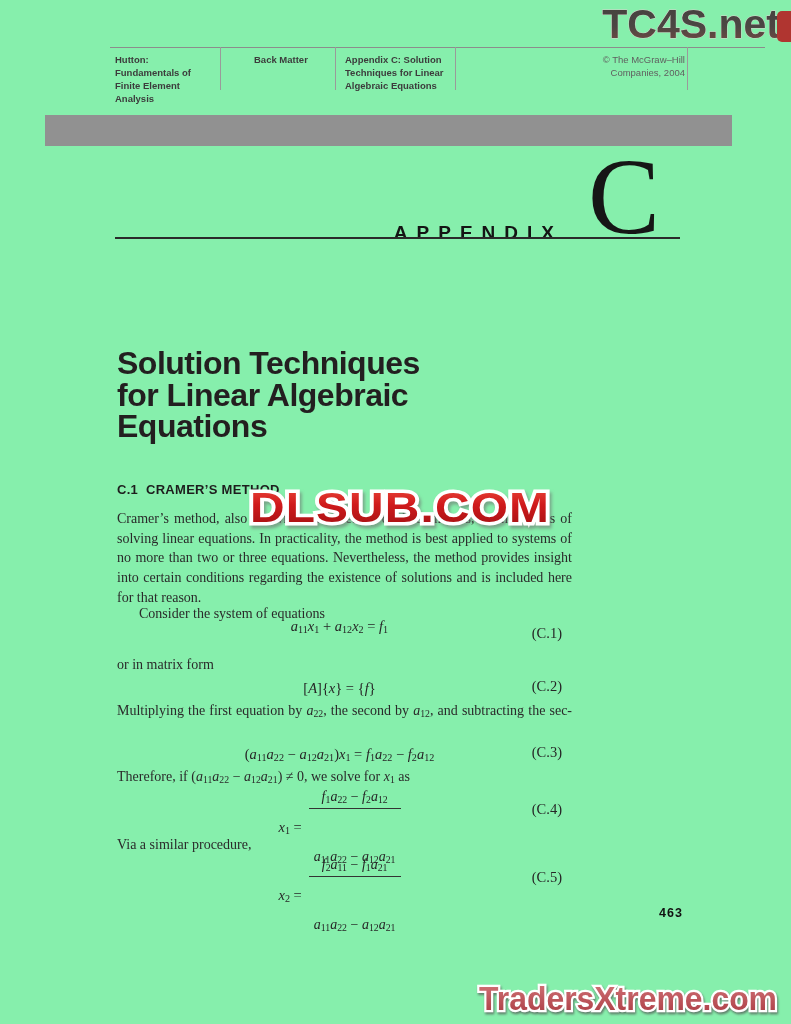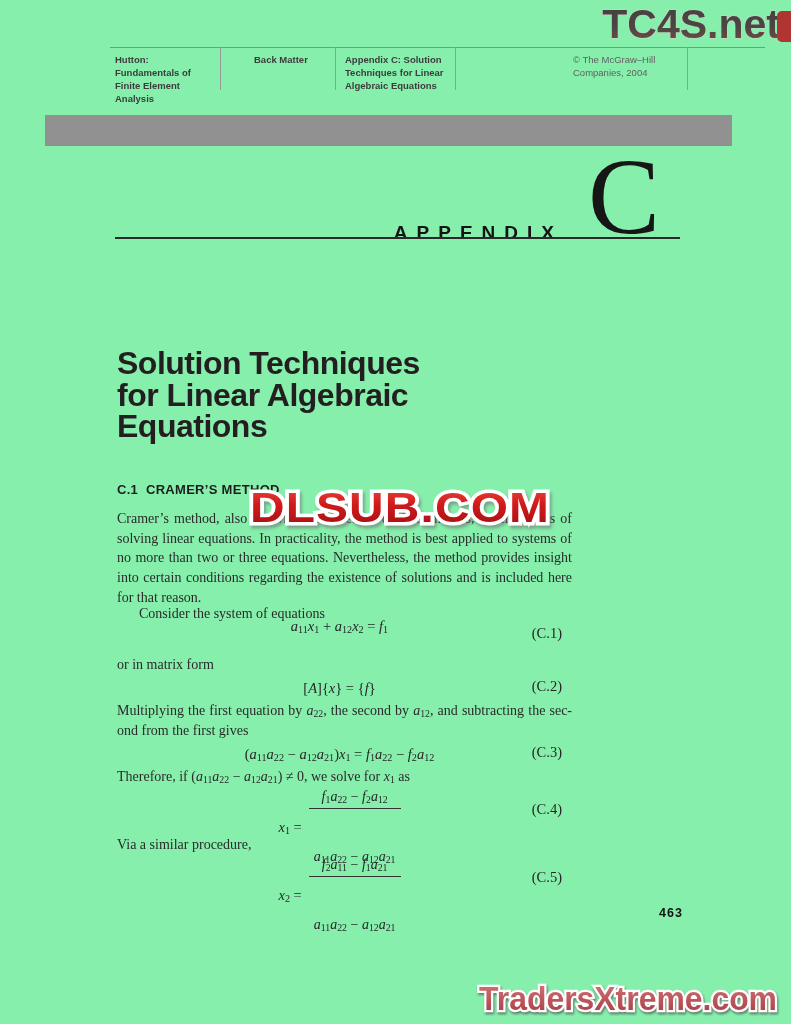--- a/index.html
+++ b/index.html
@@ -13,21 +13,21 @@
 
   
   .hdr-rule{position:absolute;left:110px;top:47px;width:655px;height:1px;background:#8c8c8c;}
   .hdr-v{position:absolute;top:47px;width:1px;height:43px;background:#9a9a9a;}
   .hv1{left:220px;}.hv2{left:335px;}.hv3{left:455px;}.hv4{left:687px;}
   .hdr-cell{position:absolute;top:53px;font-family:"Liberation Sans",sans-serif;
             font-size:9.5px;line-height:13px;font-weight:bold;color:#3c3c3c;}
   .hc-book{left:115px;width:100px;}
   .hc-back{left:230px;width:90px;padding-left:24px;}
   .hc-chap{left:345px;width:106px;}
-  .hc-copy{left:573px;width:112px;font-weight:normal;color:#606060;}
+  .hc-copy{left:573px;width:112px;font-weight:normal;color:#606060;text-align:right;}
 
   
   .gray-bar{position:absolute;left:45px;top:115px;width:687px;height:31px;background:#919191;}
 
   
   .appendix-label{position:absolute;right:228px;top:222px;font-family:"Liberation Sans",sans-serif;
                   font-weight:bold;font-size:19px;letter-spacing:9px;color:#141414;}
   .appendix-letter{position:absolute;left:588px;top:143px;font-family:"Liberation Serif",serif;
                    font-size:108px;line-height:1;color:#161616;}
   .appendix-rule{position:absolute;left:115px;top:237px;width:565px;height:2px;background:#2a2a2a;}
@@ -122,21 +122,20 @@
 
   <div class="col bodypar" style="top:655px;">or in matrix form</div>
 
   <div class="eq" style="top:678px;">
     <div>[<i>A</i>]{<i>x</i>} = {<i>f</i>}</div>
   </div>
   <div class="eq-label" style="top:678px;">(C.2)</div>
 
   <div class="col" style="top:701px;">
     <div class="bodyline jline">Multiplying the first equation by <i>a</i><sub>22</sub>, the second by <i>a</i><sub>12</sub>, and subtracting the sec-</div>
-    <div class="bodyline">ond from the first gives</div>
   </div>
 
   <div class="eq" style="top:744px;">
     <div>(<i>a</i><sub>11</sub><i>a</i><sub>22</sub> − <i>a</i><sub>12</sub><i>a</i><sub>21</sub>)<i>x</i><sub>1</sub> = <i>f</i><sub>1</sub><i>a</i><sub>22</sub> − <i>f</i><sub>2</sub><i>a</i><sub>12</sub></div>
   </div>
   <div class="eq-label" style="top:744px;">(C.3)</div>
 
   <div class="col bodypar" style="top:767px;">Therefore, if (<i>a</i><sub>11</sub><i>a</i><sub>22</sub> − <i>a</i><sub>12</sub><i>a</i><sub>21</sub>) ≠ 0, we solve for <i>x</i><sub>1</sub> as</div>
 
   <div class="eq eq-flex" style="top:788px;">

